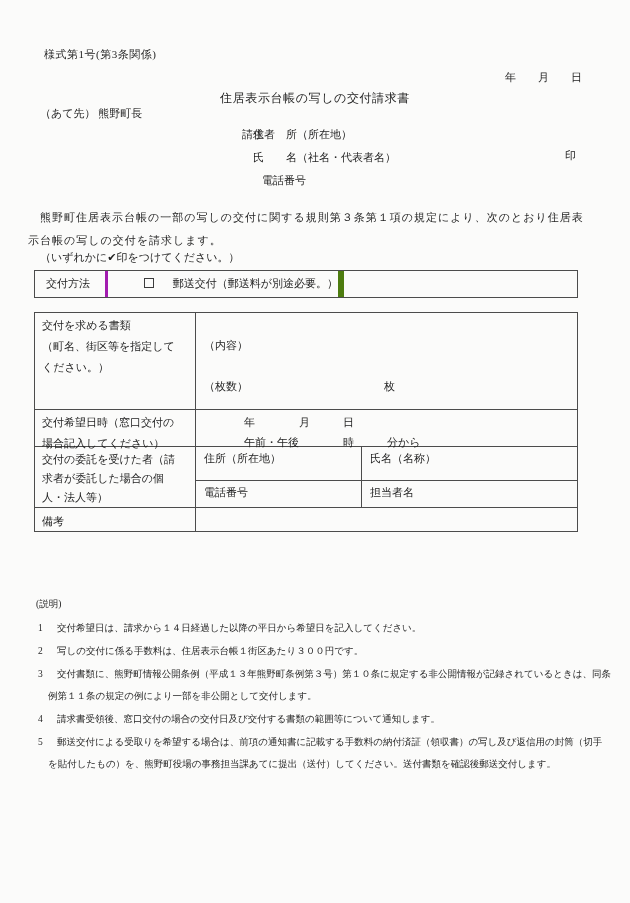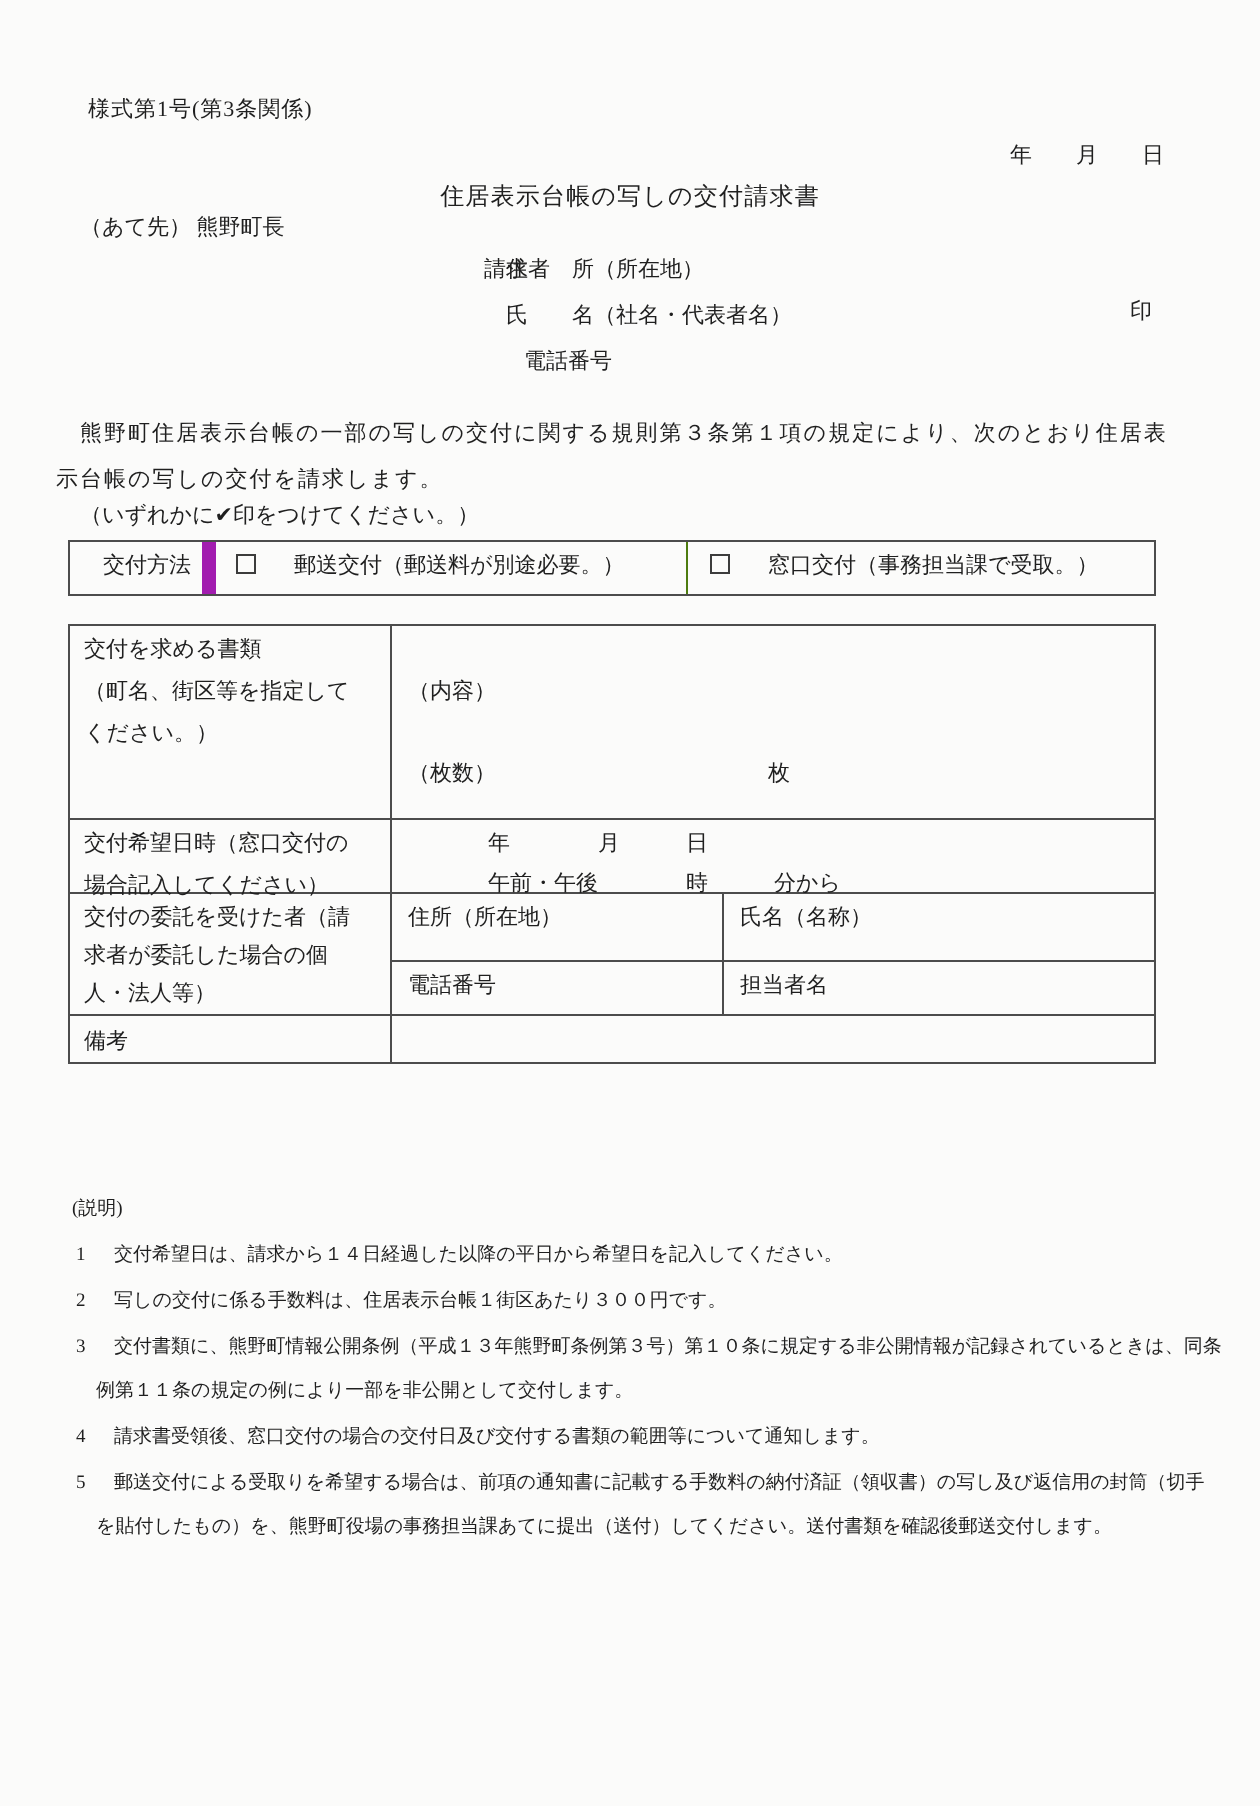--- a/index.html
+++ b/index.html
@@ -36,22 +36,22 @@
     text-indent:12px; line-height:23px; letter-spacing:1px;
   }
   .check-note { left:40px; top:250px; }
 
   
   .method-table {
     left:34px; top:270px; width:544px; height:28px;
     border:1px solid #4c4c4c; display:flex;
   }
   .method-cell { line-height:25px; height:100%; }
-  .method-label { width:73px; border-right:7px solid #a21caf; padding-left:11px;text-align:center; }
-  .method-opt1 { width:236px; border-right:1px solid #4d7c0f; padding-left:10px; }
+  .method-label { width:73px; border-right:3px solid #a21caf; padding-left:11px; }
+  .method-opt1 { width:236px; border-right:6px solid #4d7c0f; padding-left:10px;text-align:right; }
   .method-opt2 { flex:1; padding-left:11px; }
   .cb {
     display:inline-block; width:10px; height:10px;
     border:1px solid #3c3c3c; background:transparent;
     vertical-align:-1px;
   }
   .cb-gap { margin-left:19px; }
 
   
   .main-table {
@@ -113,23 +113,20 @@
   <div class="abs req-phone">電話番号</div>
 
   <div class="abs intro-par">熊野町住居表示台帳の一部の写しの交付に関する規則第３条第１項の規定により、次のとおり住居表示台帳の写しの交付を請求します。</div>
   <div class="abs check-note">（いずれかに✔印をつけてください。）</div>
 
   <div class="abs method-table">
     <div class="method-cell method-label">交付方法</div>
     <div class="method-cell method-opt1">
       <span class="cb"></span><span class="cb-gap">郵送交付（郵送料が別途必要。）</span>
     </div>
-    <div class="method-cell method-opt2">
-      <span class="cb"></span><span class="cb-gap">窓口交付（事務担当課で受取。）</span>
-    </div>
   </div>
 
   <div class="abs main-table">
 
     <div class="mt-row r1">
       <div class="mt-label">交付を求める書類
 （町名、街区等を指定して
 ください。）</div>
       <div class="mt-content">
         <div class="doc-line2">（内容）</div>

